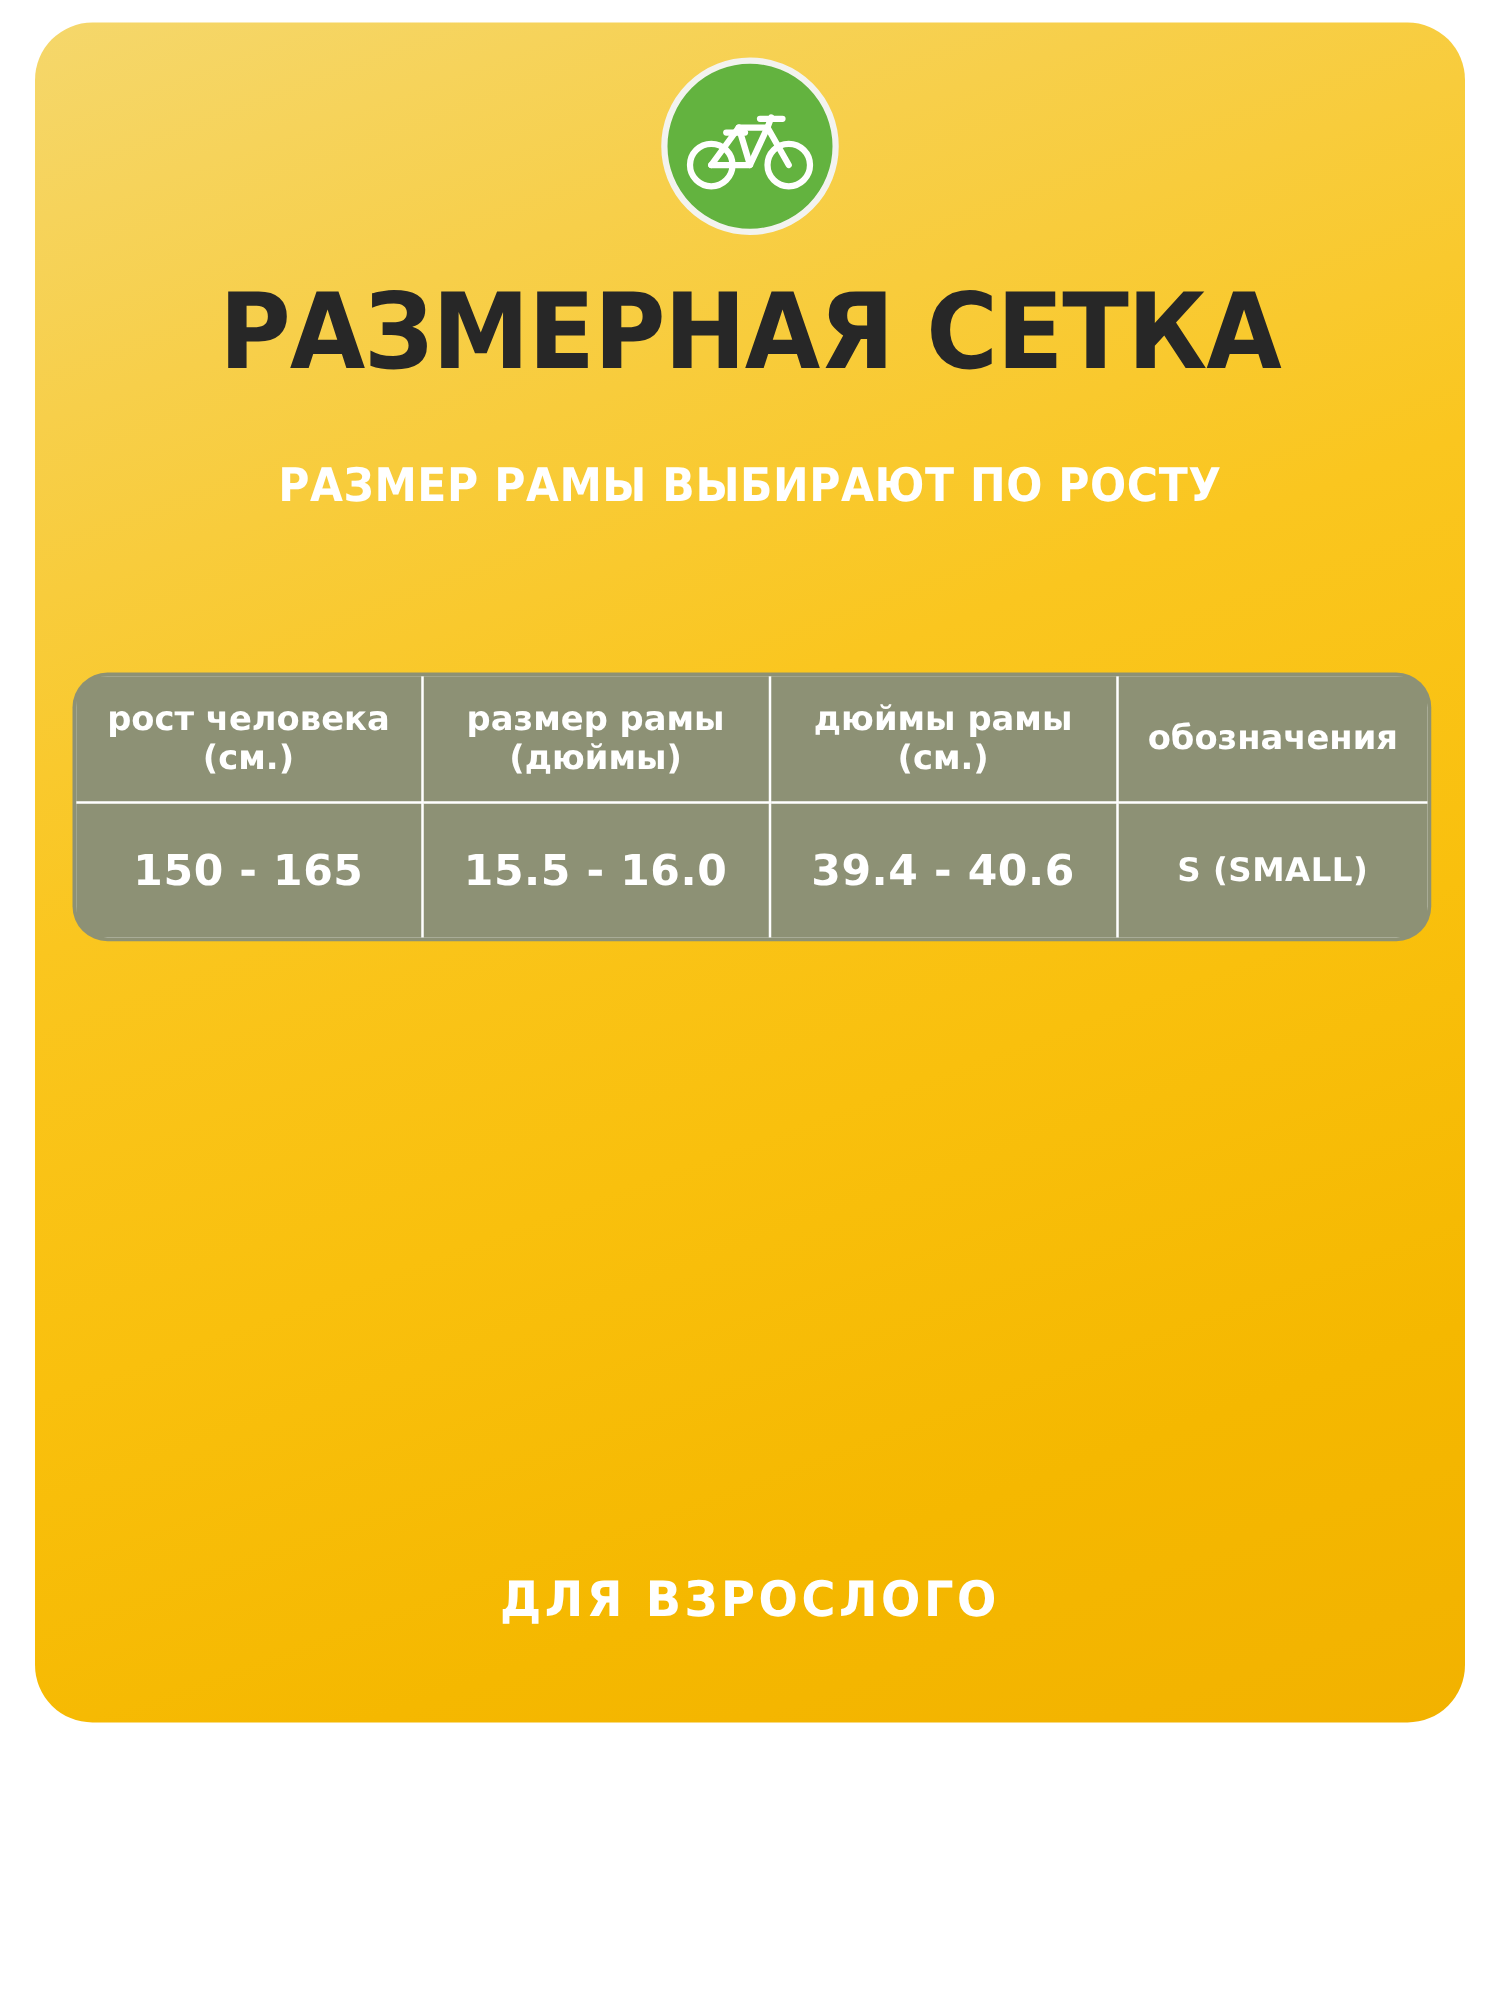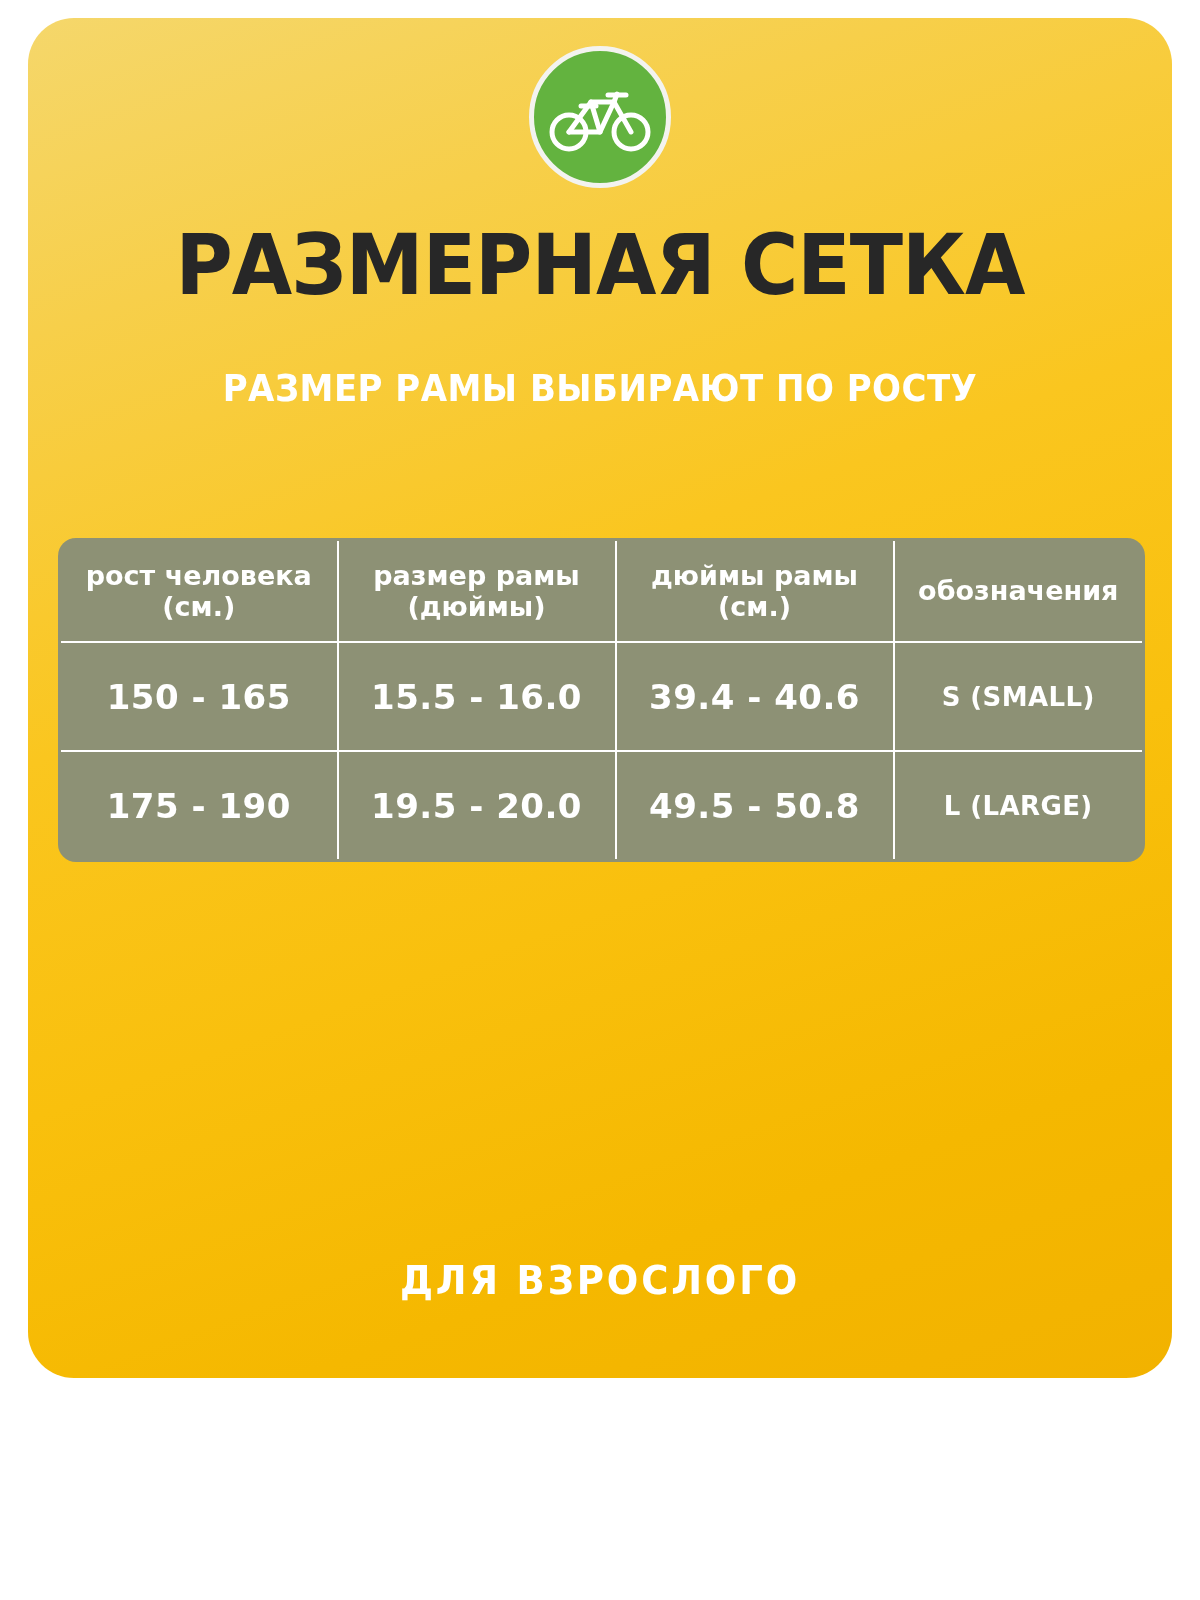--- a/index.html
+++ b/index.html
@@ -83,21 +83,21 @@
     position: absolute;
     left: 30px;
     top: 520px;
     width: 1084px;
   }
   table.size-table {
     width: 1084px;
     border-collapse: collapse;
     table-layout: fixed;
     background: #8d9175;
-    border-radius: 18px;
+    border-radius: 28px;
     overflow: hidden;
     border: 3px solid #ffffff;
     box-sizing: border-box;
   }
   table.size-table td,
   table.size-table th {
     border: 2px solid #ffffff;
     text-align: center;
     vertical-align: middle;
     color: #ffffff;
@@ -184,25 +184,19 @@
           <th>обозначения</th>
         </tr>
       </thead>
       <tbody>
         <tr>
           <td>150 - 165</td>
           <td>15.5 - 16.0</td>
           <td>39.4 - 40.6</td>
           <td class="label-cell">S (SMALL)</td>
         </tr>
-        <tr>
-          <td>175 - 190</td>
-          <td>19.5 - 20.0</td>
-          <td>49.5 - 50.8</td>
-          <td class="label-cell">L (LARGE)</td>
-        </tr>
       </tbody>
     </table>
   </div>
 
   <div class="footer">ДЛЯ ВЗРОСЛОГО</div>
 
 </div>
 
 </body></html>

